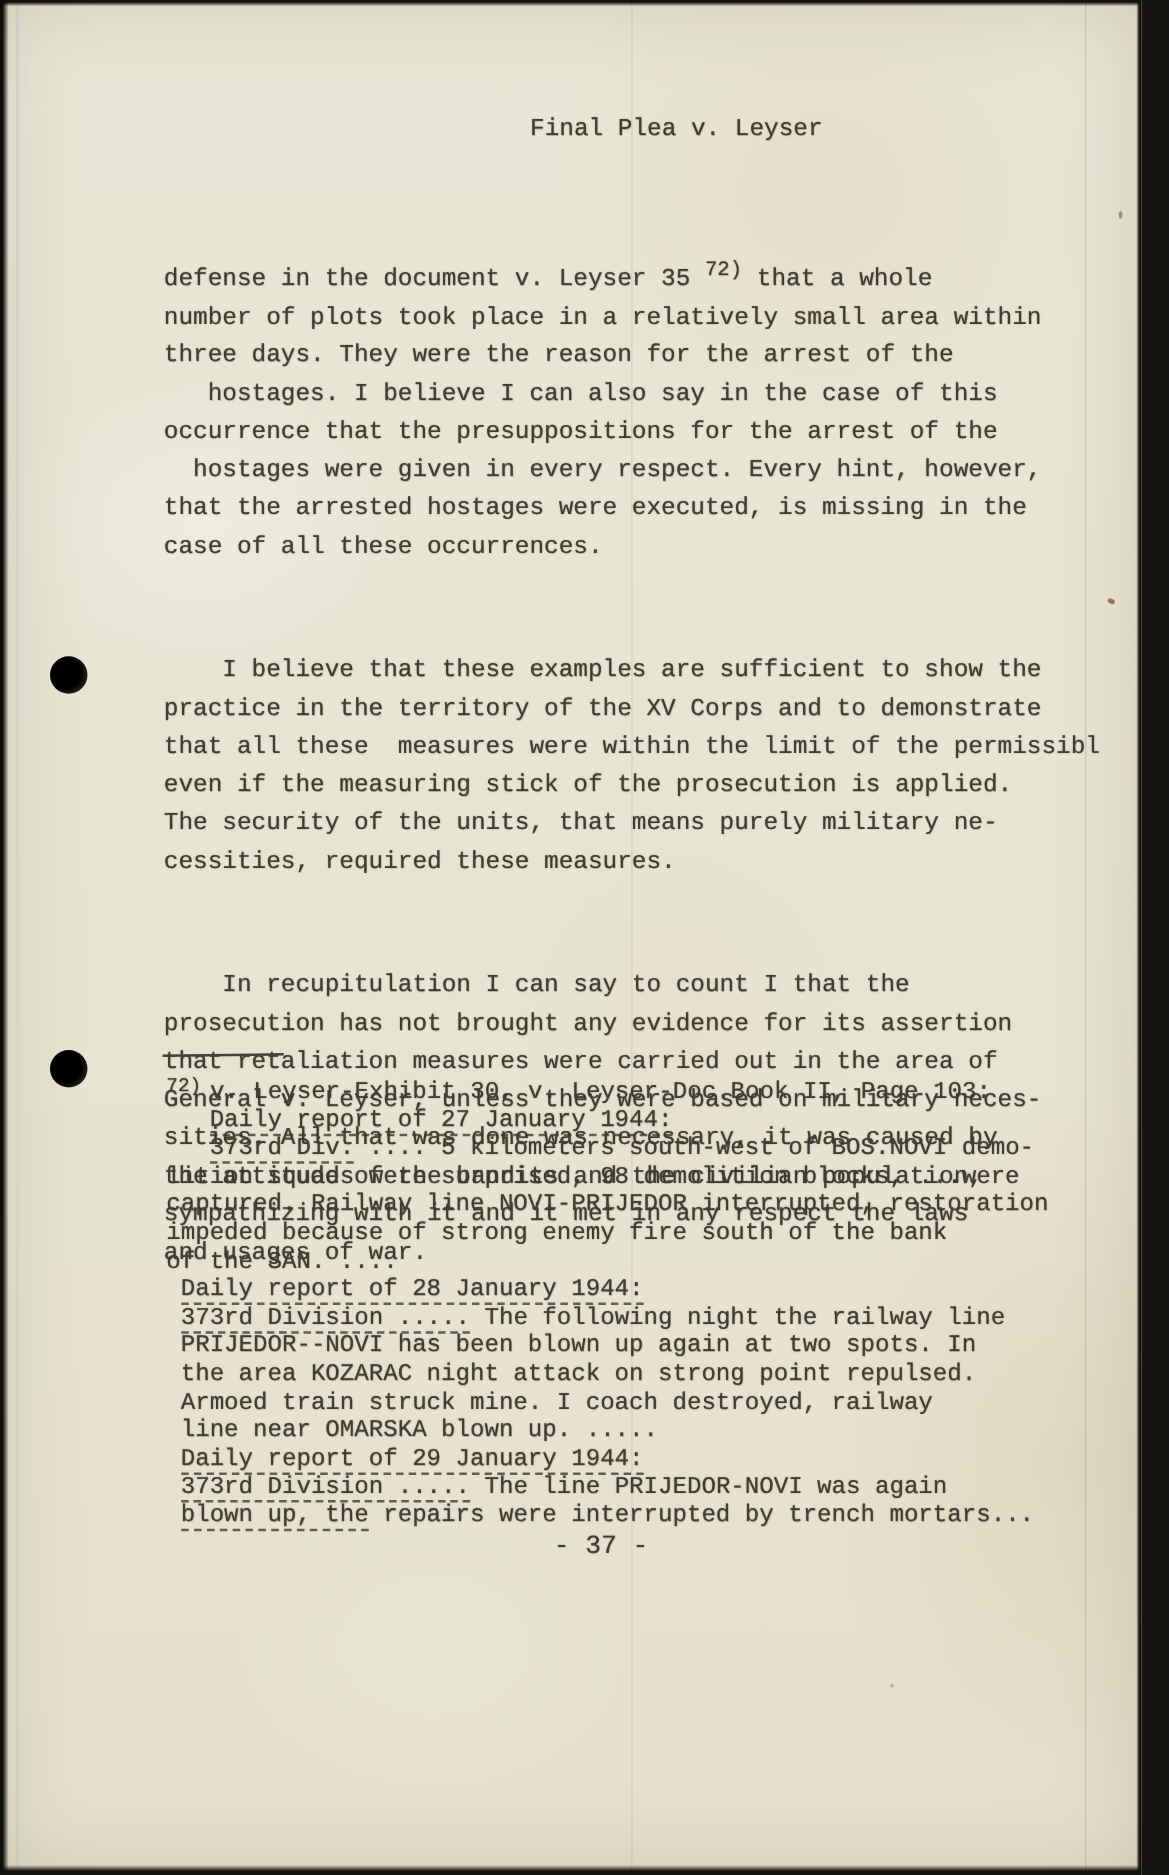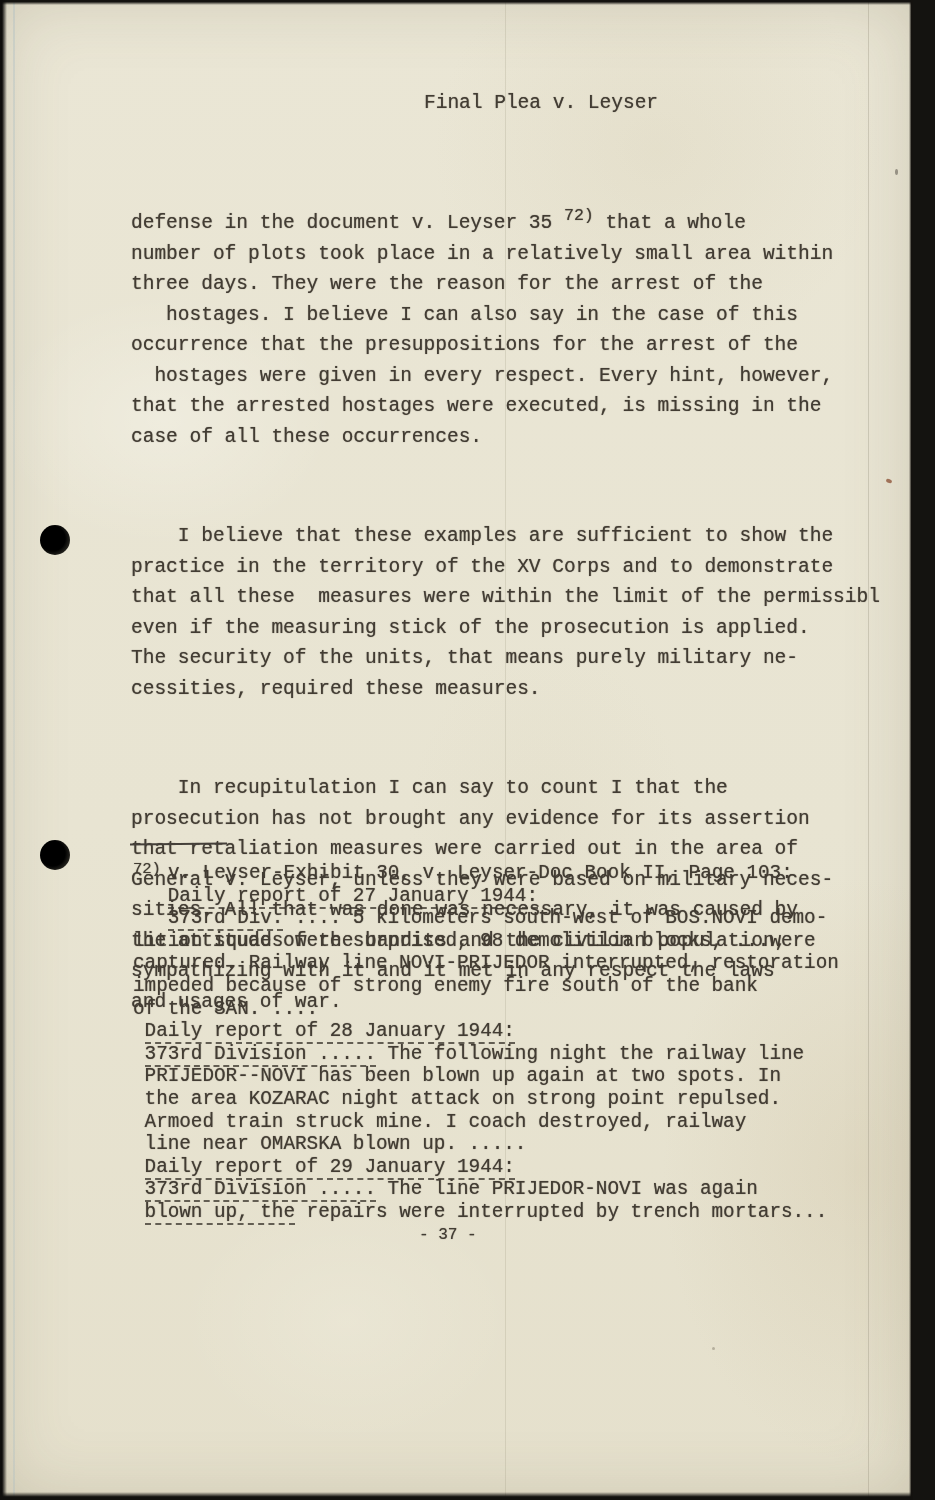--- a/index.html
+++ b/index.html
@@ -16,21 +16,21 @@
       linear-gradient(180deg,#eae6d5 0%,#e8e4d2 55%,#e5e0cc 100%);
     box-shadow:inset 0 0 70px rgba(100,88,58,.20);
   }
   .txt{white-space:pre;text-shadow:0 0 1.1px rgba(66,60,51,.60),.4px .4px 0 rgba(66,60,51,.22);}
   .title{position:absolute;left:424px;top:91px;font-size:19.5px;line-height:24px;}
   .body-text{position:absolute;left:131px;top:140px;font-size:19.5px;line-height:30.5px;}
   .para{margin:0;}
   .para+.para{margin-top:8px;}
   .footnote{position:absolute;left:133px;top:844px;font-size:19.3px;line-height:22.6px;margin-top:14px;}
   .fn-rule{position:absolute;left:130px;top:843px;width:97px;height:2px;background:#45403a;transform:rotate(-.6deg);}
-  .page-number{position:absolute;left:419px;top:1226px;font-size:16px;}
+  .page-number{position:absolute;left:443px;top:1226px;font-size:21px;}
   .tl{min-height:1em;}
   .u{border-bottom:2px dashed rgba(62,56,48,.78);padding-bottom:0px;text-align:center;}
   .sup{font-size:16.5px;vertical-align:8px;}
   .mark{font-size:15.5px;vertical-align:5px;padding-right:7px;}
   
   .edge{position:absolute;pointer-events:none;}
   .edge-top{left:0;top:0;width:100%;height:5px;background:linear-gradient(to bottom,#13120f 35%,rgba(19,18,15,0));}
   .edge-left{left:0;top:0;width:7px;height:100%;background:linear-gradient(to right,#0e0d0b 30%,rgba(16,15,12,0));}
   .edge-right{right:0;top:0;width:4px;height:100%;background:linear-gradient(to left,#14120f 40%,rgba(20,18,15,0));}
   .edge-bottom{left:0;bottom:0;width:100%;height:8px;background:linear-gradient(to top,#12110e 40%,rgba(18,17,14,0));}

